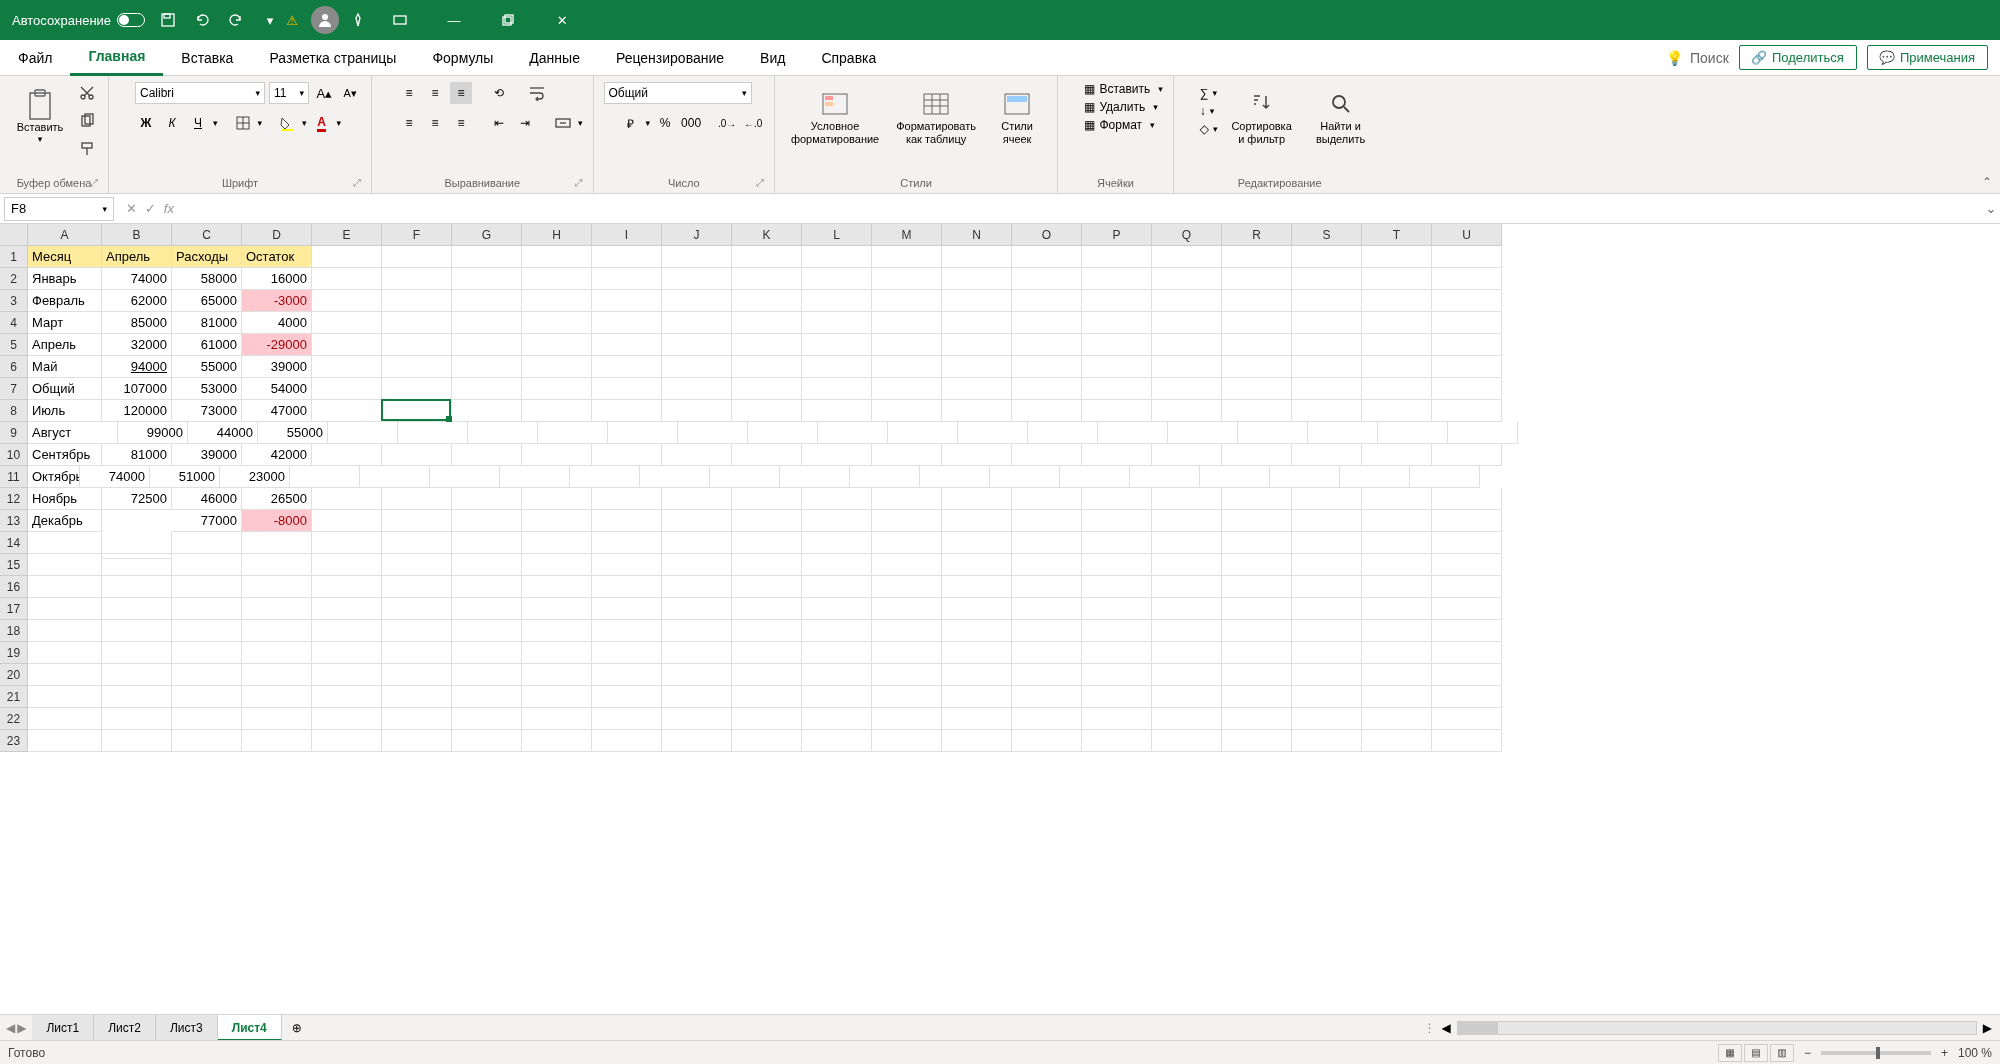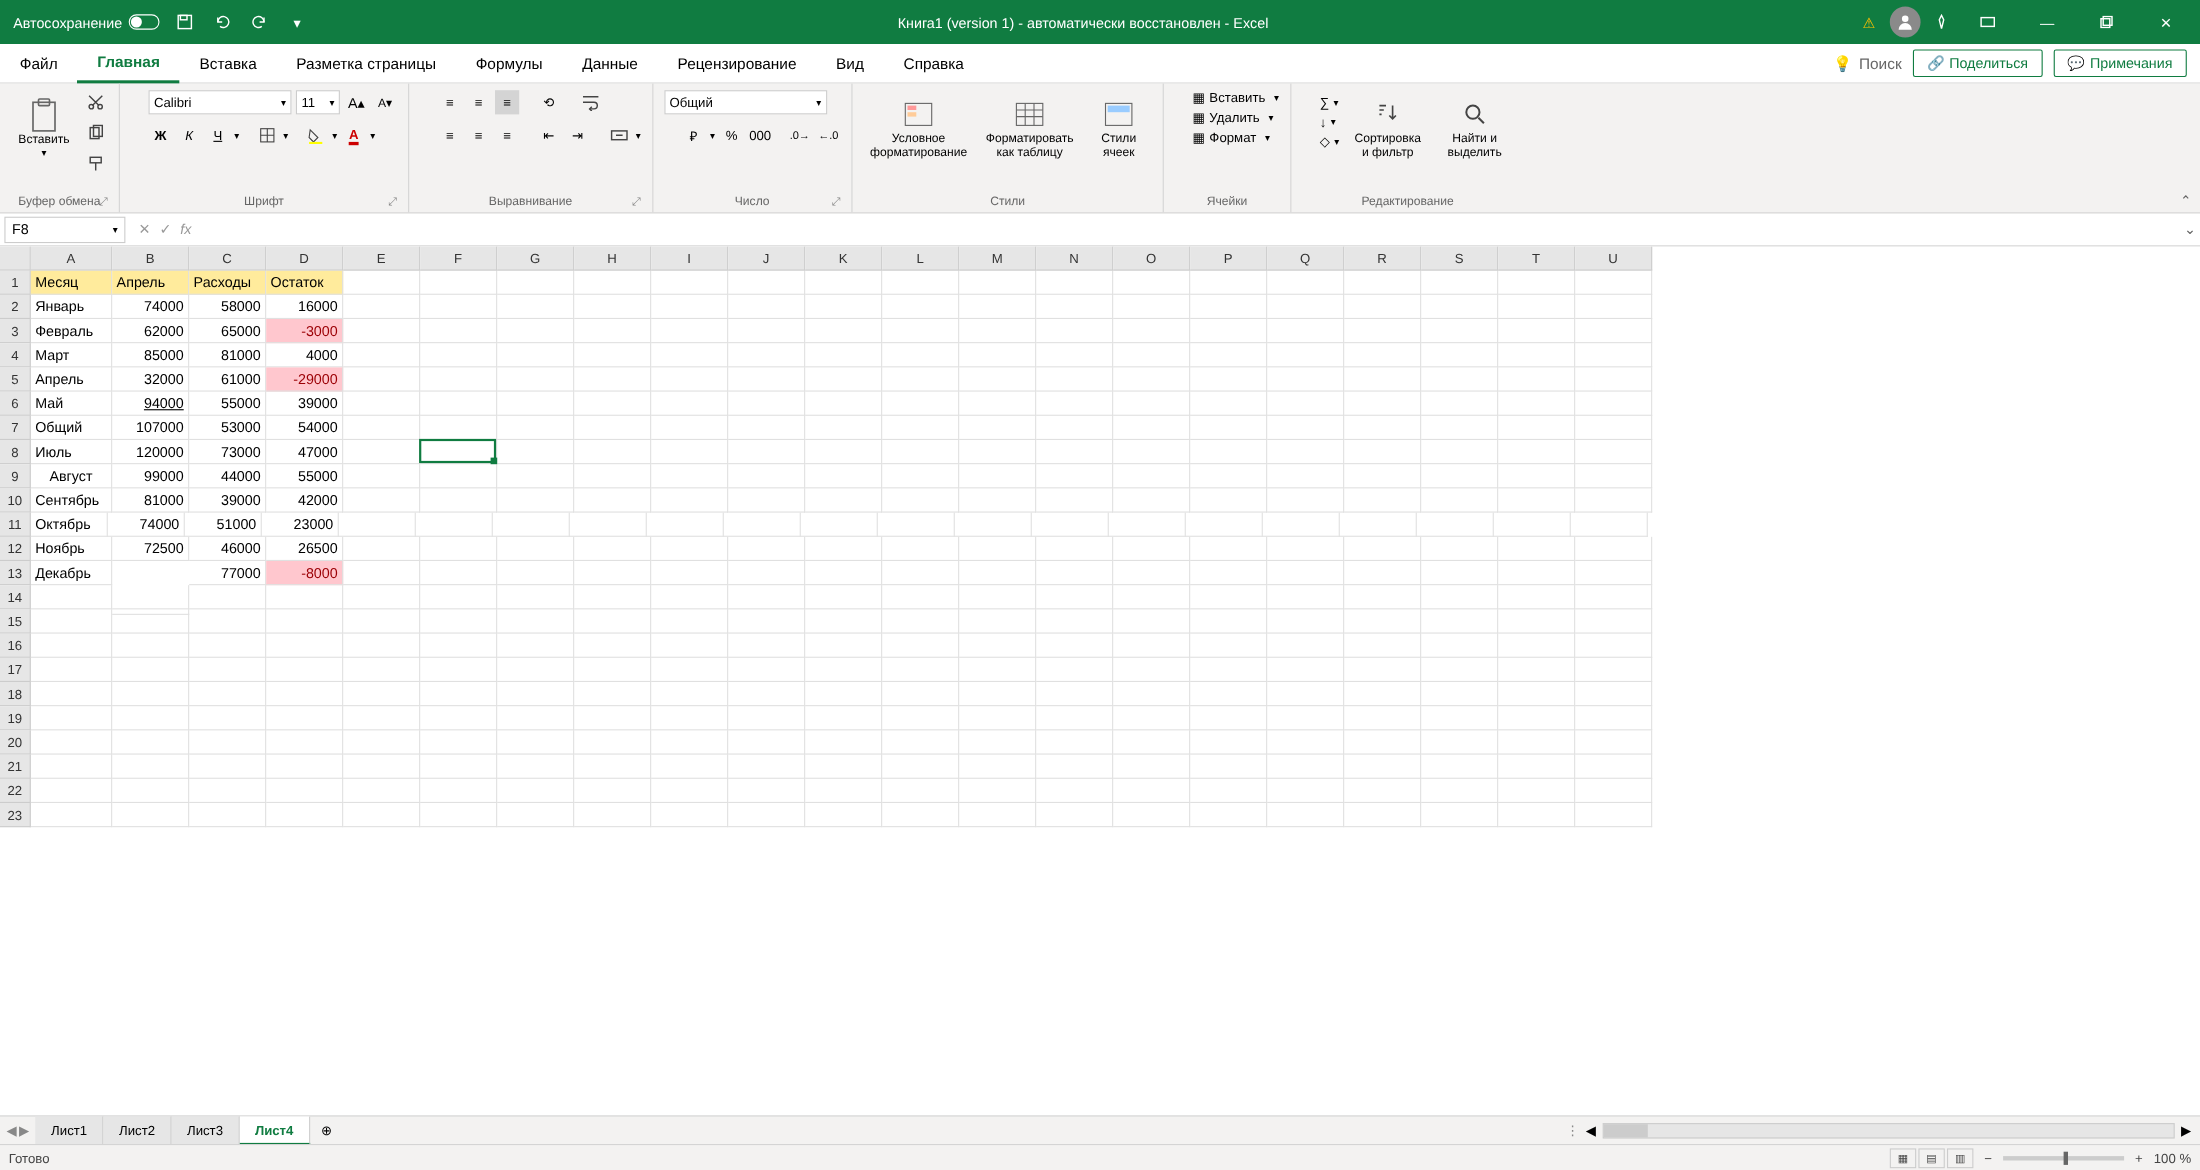--- a/index.html
+++ b/index.html
@@ -109,21 +109,20 @@
         </svg>
       </div>
     <div class="qat-btn">
         <svg width="16" height="16" viewBox="0 0 16 16" fill="none" stroke="#fff" stroke-width="1.3">
           <path d="M12 8 A5 5 0 1 0 10 12"></path>
           <path d="M12 4 L12 8 L8 8"></path>
         </svg>
       </div>
     <div class="qat-btn">▾</div>
   </div>
-  <div class="center">Книга1 (version 1)  -  автоматически восстановлен  -  Excel</div>
   <div class="right">
     <div class="qat-btn" style="color:#ffc000">⚠</div>
     <div class="avatar">
         <svg width="16" height="16" viewBox="0 0 16 16" fill="#fff">
           <circle cx="8" cy="5" r="3"></circle>
           <path d="M2 15 A6 6 0 0 1 14 15 Z"></path>
         </svg>
       </div>
     <div class="qat-btn">
         <svg width="16" height="16" viewBox="0 0 16 16" fill="none" stroke="#fff" stroke-width="1.3">
@@ -657,21 +656,21 @@
           <div class="cell" style="width: 70px;"></div>
           <div class="cell" style="width: 70px;"></div>
           <div class="cell" style="width: 70px;"></div>
           <div class="cell" style="width: 70px;"></div>
           <div class="cell" style="width: 70px;"></div>
           <div class="cell" style="width: 70px;"></div>
           <div class="cell" style="width: 70px;"></div>
           <div class="cell" style="width: 70px;"></div>
         </div>
         <div class="cell-row">
-          <div class="cell" style="width: 74px; text-align: center;">Август</div>
+          <div class="cell" style="width: 90px;">Август</div>
           <div class="cell num" style="width: 70px;">99000</div>
           <div class="cell num" style="width: 70px;">44000</div>
           <div class="cell num" style="width: 70px;">55000</div>
           <div class="cell" style="width: 70px;"></div>
           <div class="cell" style="width: 70px;"></div>
           <div class="cell" style="width: 70px;"></div>
           <div class="cell" style="width: 70px;"></div>
           <div class="cell" style="width: 70px;"></div>
           <div class="cell" style="width: 70px;"></div>
           <div class="cell" style="width: 70px;"></div>
@@ -703,21 +702,21 @@
           <div class="cell" style="width: 70px;"></div>
           <div class="cell" style="width: 70px;"></div>
           <div class="cell" style="width: 70px;"></div>
           <div class="cell" style="width: 70px;"></div>
           <div class="cell" style="width: 70px;"></div>
           <div class="cell" style="width: 70px;"></div>
           <div class="cell" style="width: 70px;"></div>
           <div class="cell" style="width: 70px;"></div>
         </div>
         <div class="cell-row">
-          <div class="cell" style="width: 70px;">Октябрь</div>
+          <div class="cell" style="width: 52px;">Октябрь</div>
           <div class="cell num" style="width: 70px;">74000</div>
           <div class="cell num" style="width: 70px;">51000</div>
           <div class="cell num" style="width: 70px;">23000</div>
           <div class="cell" style="width: 70px;"></div>
           <div class="cell" style="width: 70px;"></div>
           <div class="cell" style="width: 70px;"></div>
           <div class="cell" style="width: 70px;"></div>
           <div class="cell" style="width: 70px;"></div>
           <div class="cell" style="width: 70px;"></div>
           <div class="cell" style="width: 70px;"></div>

